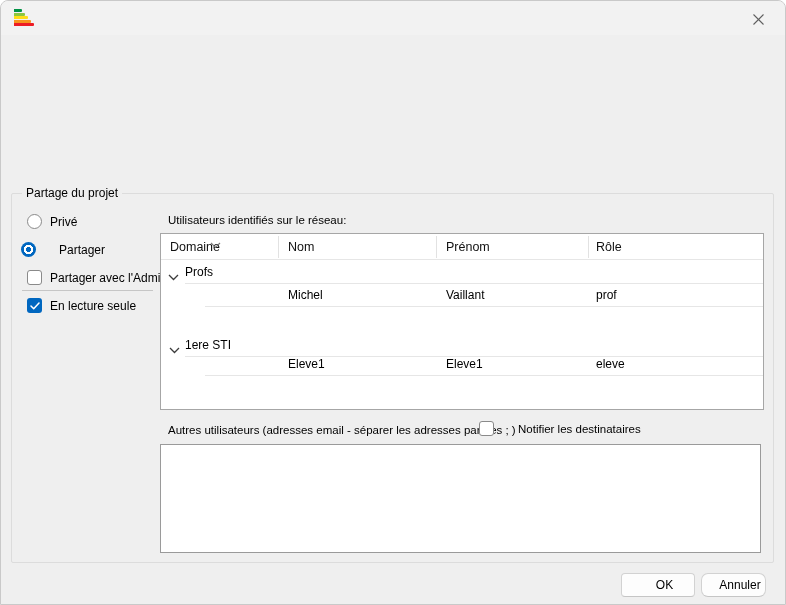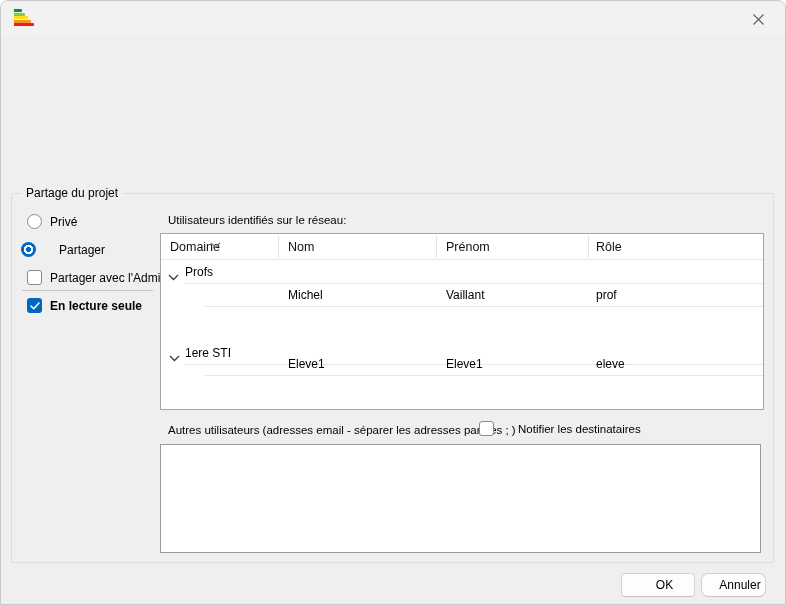--- a/index.html
+++ b/index.html
@@ -120,21 +120,21 @@
     </div>
     <div class="opt" style="left:9px; top:48px;gap:23px;">
       <span class="radio selected"></span>
       <span class="txt">Partager</span>
     </div>
     <div class="opt" style="left:15px; top:76px;">
       <span class="checkbox"></span>
       <span class="txt">Partager avec l'Admin</span>
     </div>
     <div class="separator" style="left:10px; top:96px; width:131px;"></div>
-    <div class="opt" style="left:15px; top:104px;font-weight:bold;">
+    <div class="opt" style="left:15px; top:104px;">
       <span class="checkbox checked">
         <svg width="10" height="8" viewBox="0 0 10 8">
             <polyline points="1,4 3.7,6.7 9,1" fill="none" stroke="#fff" stroke-width="1.5" stroke-linecap="round" stroke-linejoin="round"></polyline>
           </svg>
       </span>
       <span class="txt">En lecture seule</span>
     </div>
 
     <span class="small-label" style="left:156px; top:20px;">Utilisateurs identifiés sur le réseau:</span>
 
@@ -165,21 +165,21 @@
       </div>
 
       <div class="trow" style="top:50px;">
         <span class="cell" style="left:127px;">Michel</span>
         <span class="cell" style="left:285px;">Vaillant</span>
         <span class="cell" style="left:435px;">prof</span>
         <span class="rline" style="left:44px; right:0;"></span>
       </div>
 
 
-      <div class="trow" style="top:108px;text-align:center;">
+      <div class="trow" style="top:100px;text-align:center;">
         <span class="tree-toggle">
           <svg width="11" height="7" viewBox="0 0 11 7">
               <polyline points="1,1 5.5,5.5 10,1" fill="none" stroke="#3c3c3c" stroke-width="1.3"></polyline>
             </svg>
         </span>
         <span class="cell" style="left:24px;">1ere STI</span>
         <span class="rline" style="left:24px; right:0;"></span>
       </div>
 
       <div class="trow" style="top:119px;">

